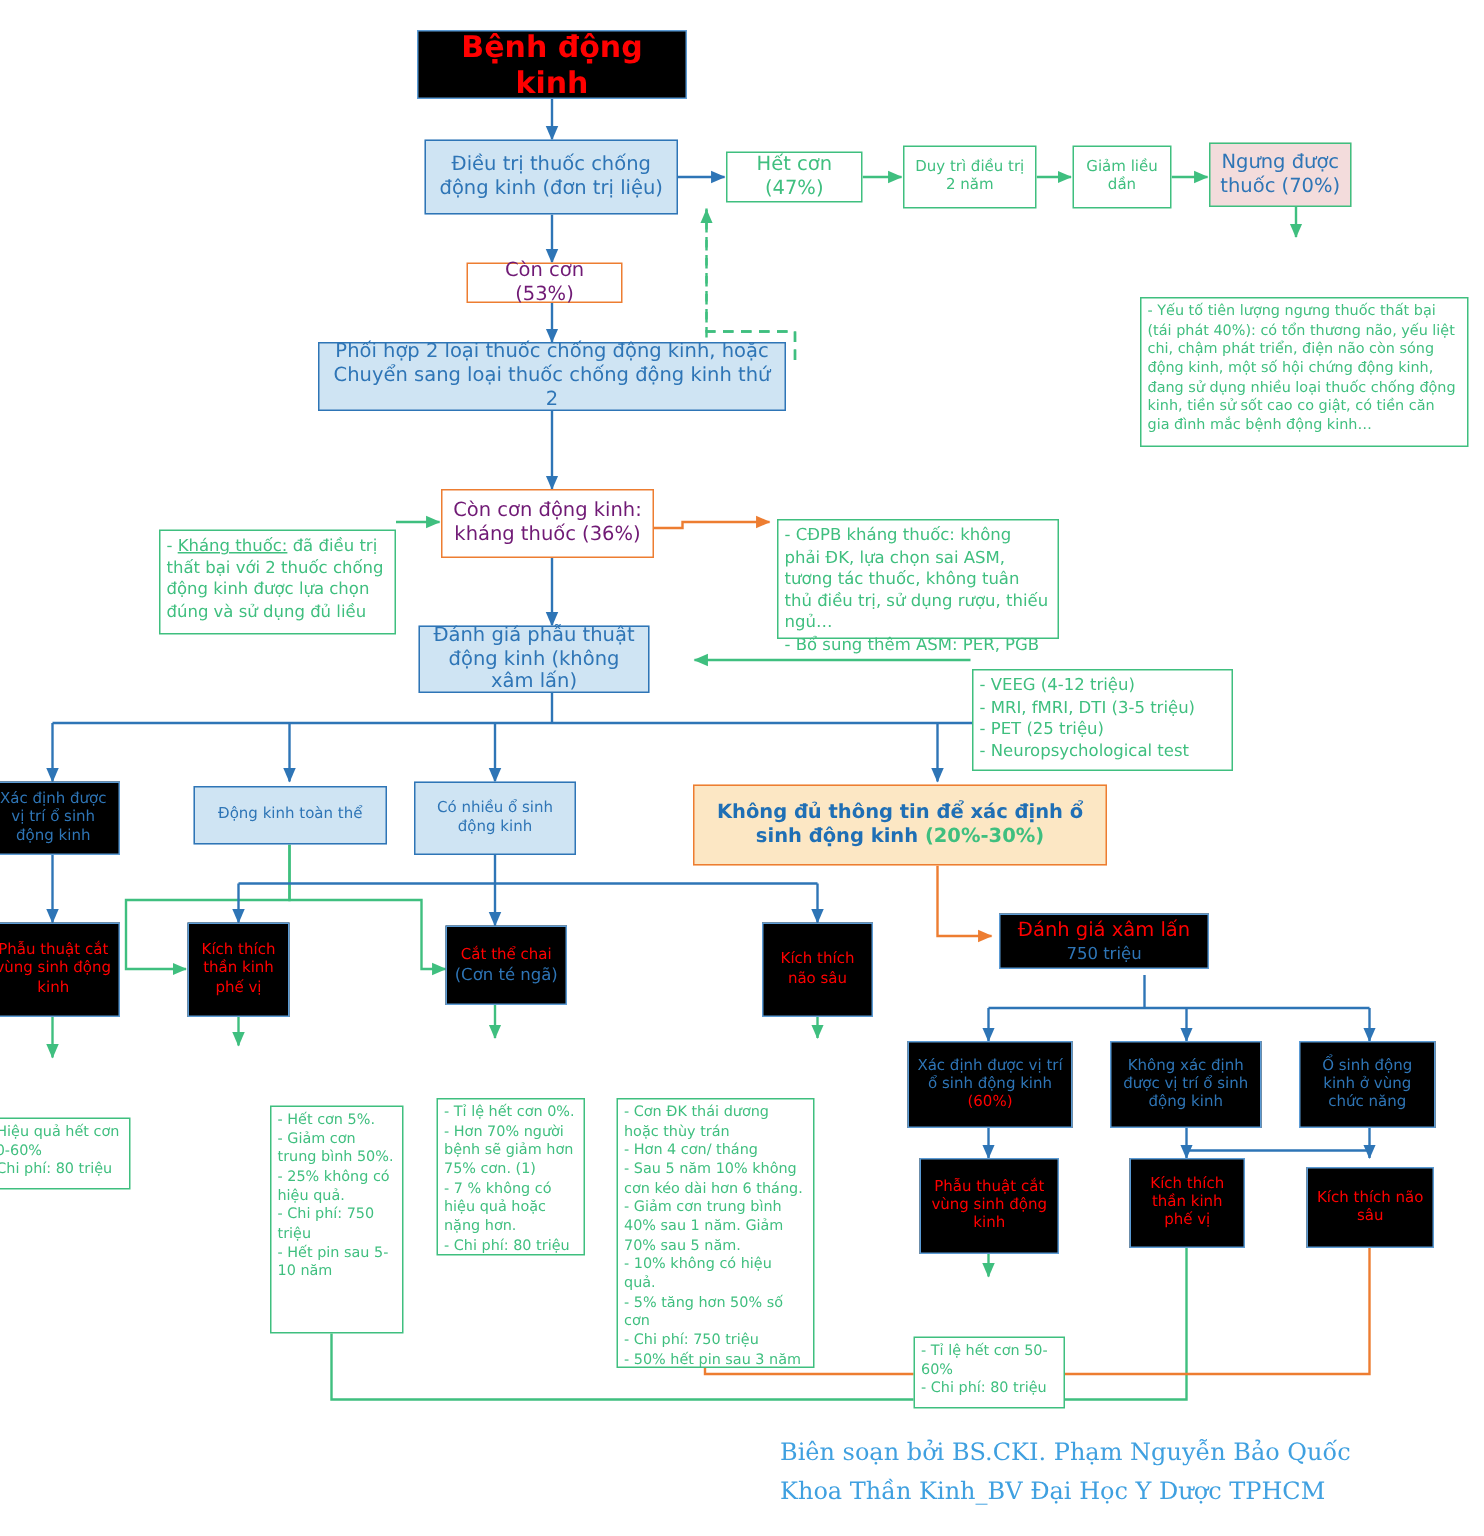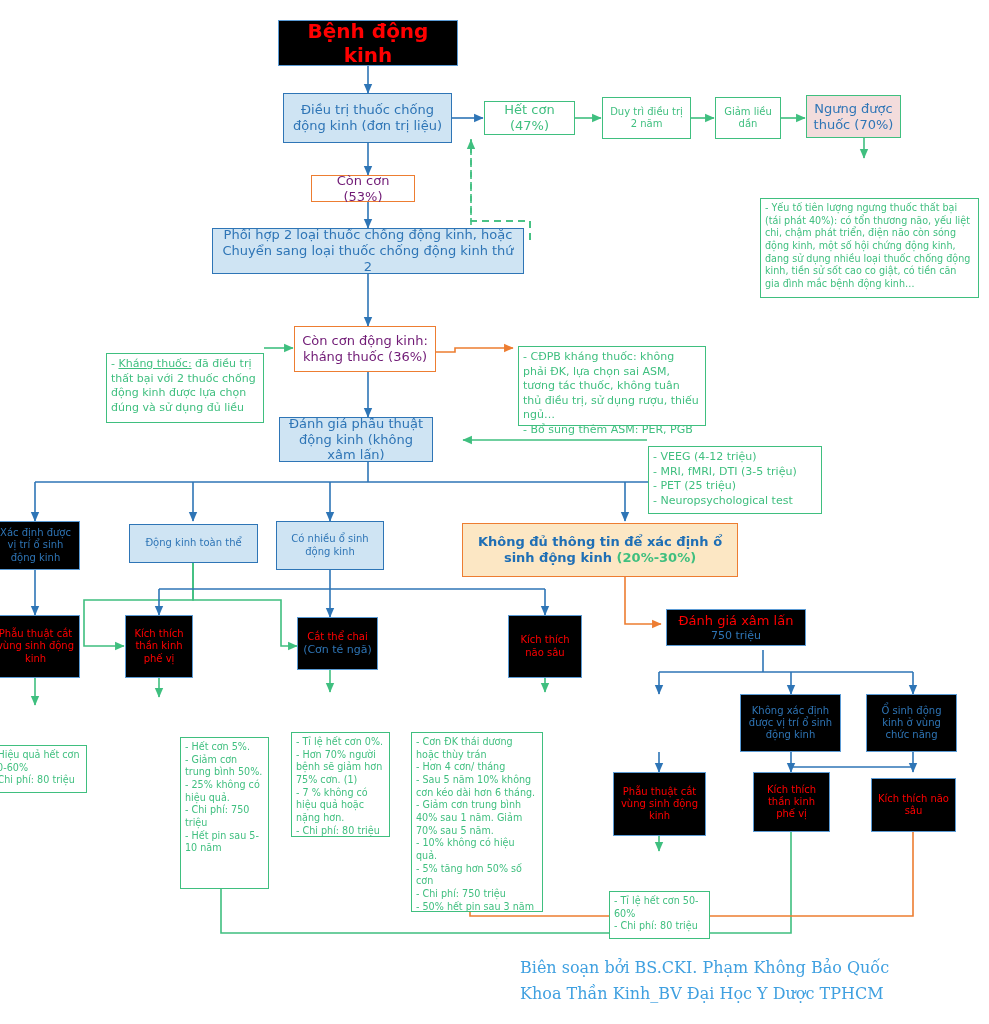--- a/index.html
+++ b/index.html
@@ -282,20 +282,25 @@
 - 5% tăng hơn 50% số cơn
 - Chi phí: 750 triệu
 -  50% hết pin sau 3 năm</span>
   </div>
 
   <div class="node cream" style="left:666px; top:609px; width:140px; height:37px; flex-direction:column; justify-content:center;">
     <span class="fs14 t-redn">Đánh giá xâm lấn</span>
     <span class="sub">750 triệu</span>
   </div>
 
+  <div class="node cream" style="left:605px; top:694px; width:110px; height:58px;">
+    <span class="fs13">
+      <span class="t-blue">Xác định được vị trí ổ sinh động kinh </span><span class="t-redn">(60%)</span>
+    </span>
+  </div>
 
   <div class="node cream" style="left:740px; top:694px; width:101px; height:58px;">
     <span class="fs13 t-blue">Không xác định được vị trí ổ sinh động kinh</span>
   </div>
 
   <div class="node cream" style="left:866px; top:694px; width:91px; height:58px;">
     <span class="fs13 t-blue">Ổ sinh động kinh ở vùng chức năng</span>
   </div>
 
   <div class="node cream" style="left:613px; top:772px; width:93px; height:64px;">
@@ -309,17 +314,17 @@
 
   <div class="node cream" style="left:753px; top:772px; width:77px; height:60px;">
     <span class="fs13 t-redn">Kích thích thần kinh phế vị</span>
   </div>
 
   <div class="node cream" style="left:871px; top:778px; width:85px; height:54px;">
     <span class="fs13 t-redn">Kích thích não sâu</span>
   </div>
 
   <div id="footer">
-    <div>Biên soạn bởi BS.CKI. Phạm Không Bảo Quốc</div>
+    <div>Biên soạn bởi BS.CKI. Phạm Nguyễn Bảo Quốc</div>
     <div>Khoa Thần Kinh_BV Đại Học Y Dược TPHCM</div>
   </div>
 
 </div>
 
 </body></html>

